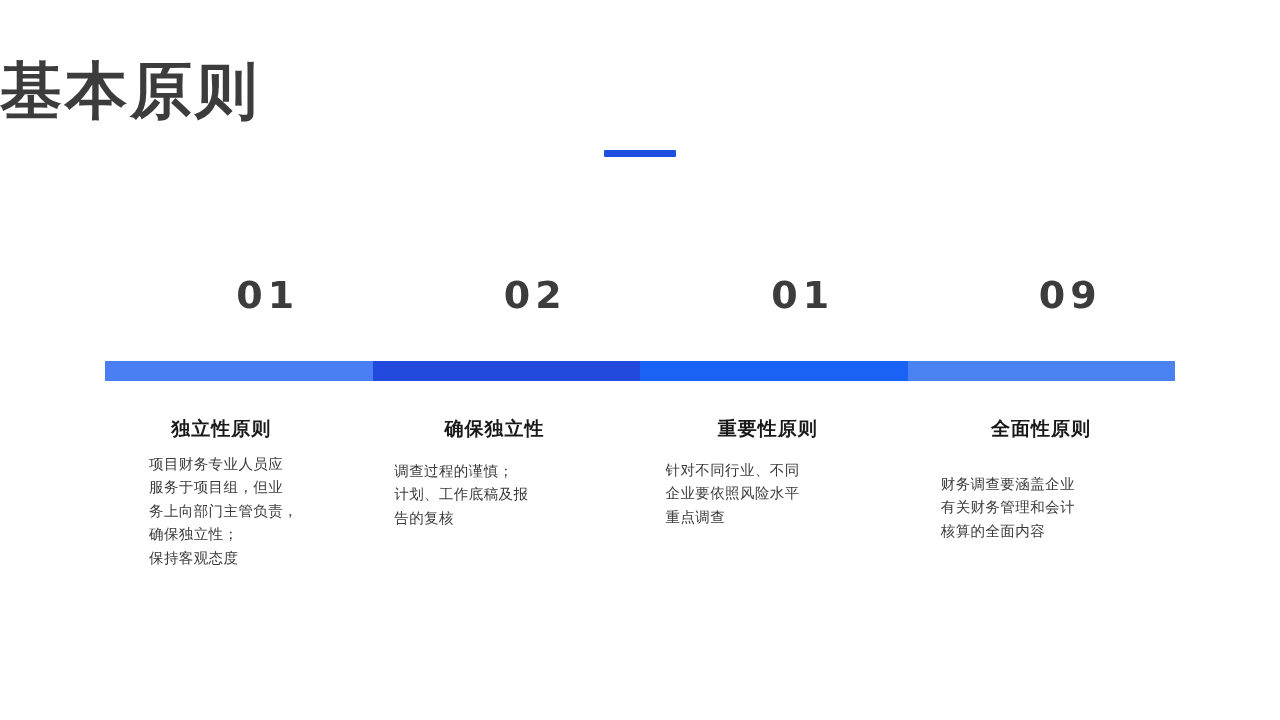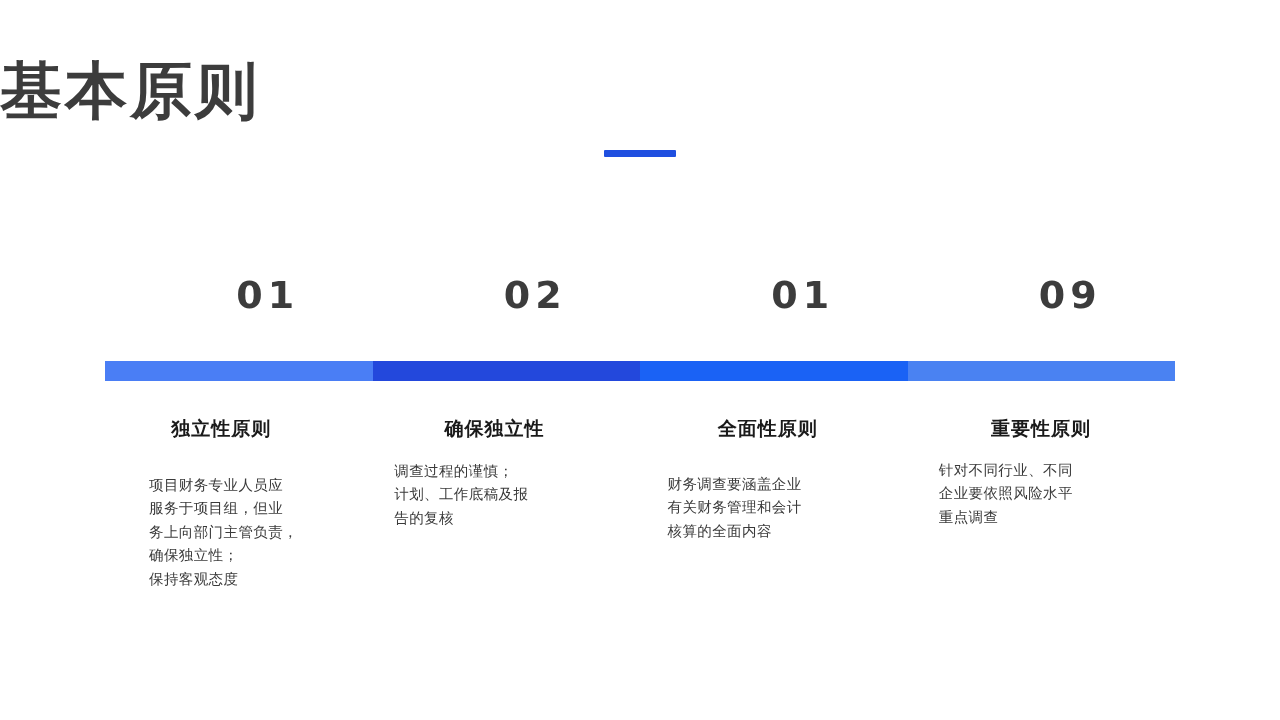--- a/index.html
+++ b/index.html
@@ -100,21 +100,21 @@
   .col-heading {
     font-size: 19px;
     font-weight: bold;
     color: #1a1a1a;
     text-align: center;
     line-height: 1.3;
     letter-spacing: 1px;
     font-family: "DejaVu Sans", "Liberation Sans", sans-serif;
   }
   .col-body {
-    margin-top: 33px;
+    margin-top: 12px;
     font-size: 14.5px;
     color: #3a3a3a;
     line-height: 1.62;
     letter-spacing: 0.4px;
     white-space: pre-line;
     font-family: "DejaVu Serif", "Liberation Serif", serif;
   }
   .col-1 .col-body { padding-left: 44px; }
   .col-2 .col-body { padding-left: 16px; margin-top: 19px; }
   .col-3 .col-body { padding-left: 16px; margin-top: 32px; }
@@ -160,27 +160,27 @@
 务上向部门主管负责，
 确保独立性；
 保持客观态度</div>
     </div>
     <div class="col col-2">
       <div class="col-heading">确保独立性</div>
       <div class="col-body">调查过程的谨慎；
 计划、工作底稿及报
 告的复核</div>
     </div>
+    <div class="col col-4">
+      <div class="col-heading">重要性原则</div>
+      <div class="col-body">针对不同行业、不同
+企业要依照风险水平
+重点调查</div>
+    </div>
     <div class="col col-3">
       <div class="col-heading">全面性原则</div>
       <div class="col-body">财务调查要涵盖企业
 有关财务管理和会计
 核算的全面内容</div>
     </div>
-    <div class="col col-4">
-      <div class="col-heading">重要性原则</div>
-      <div class="col-body">针对不同行业、不同
-企业要依照风险水平
-重点调查</div>
-    </div>
   </div>
 
 </div>
 
 </body></html>

